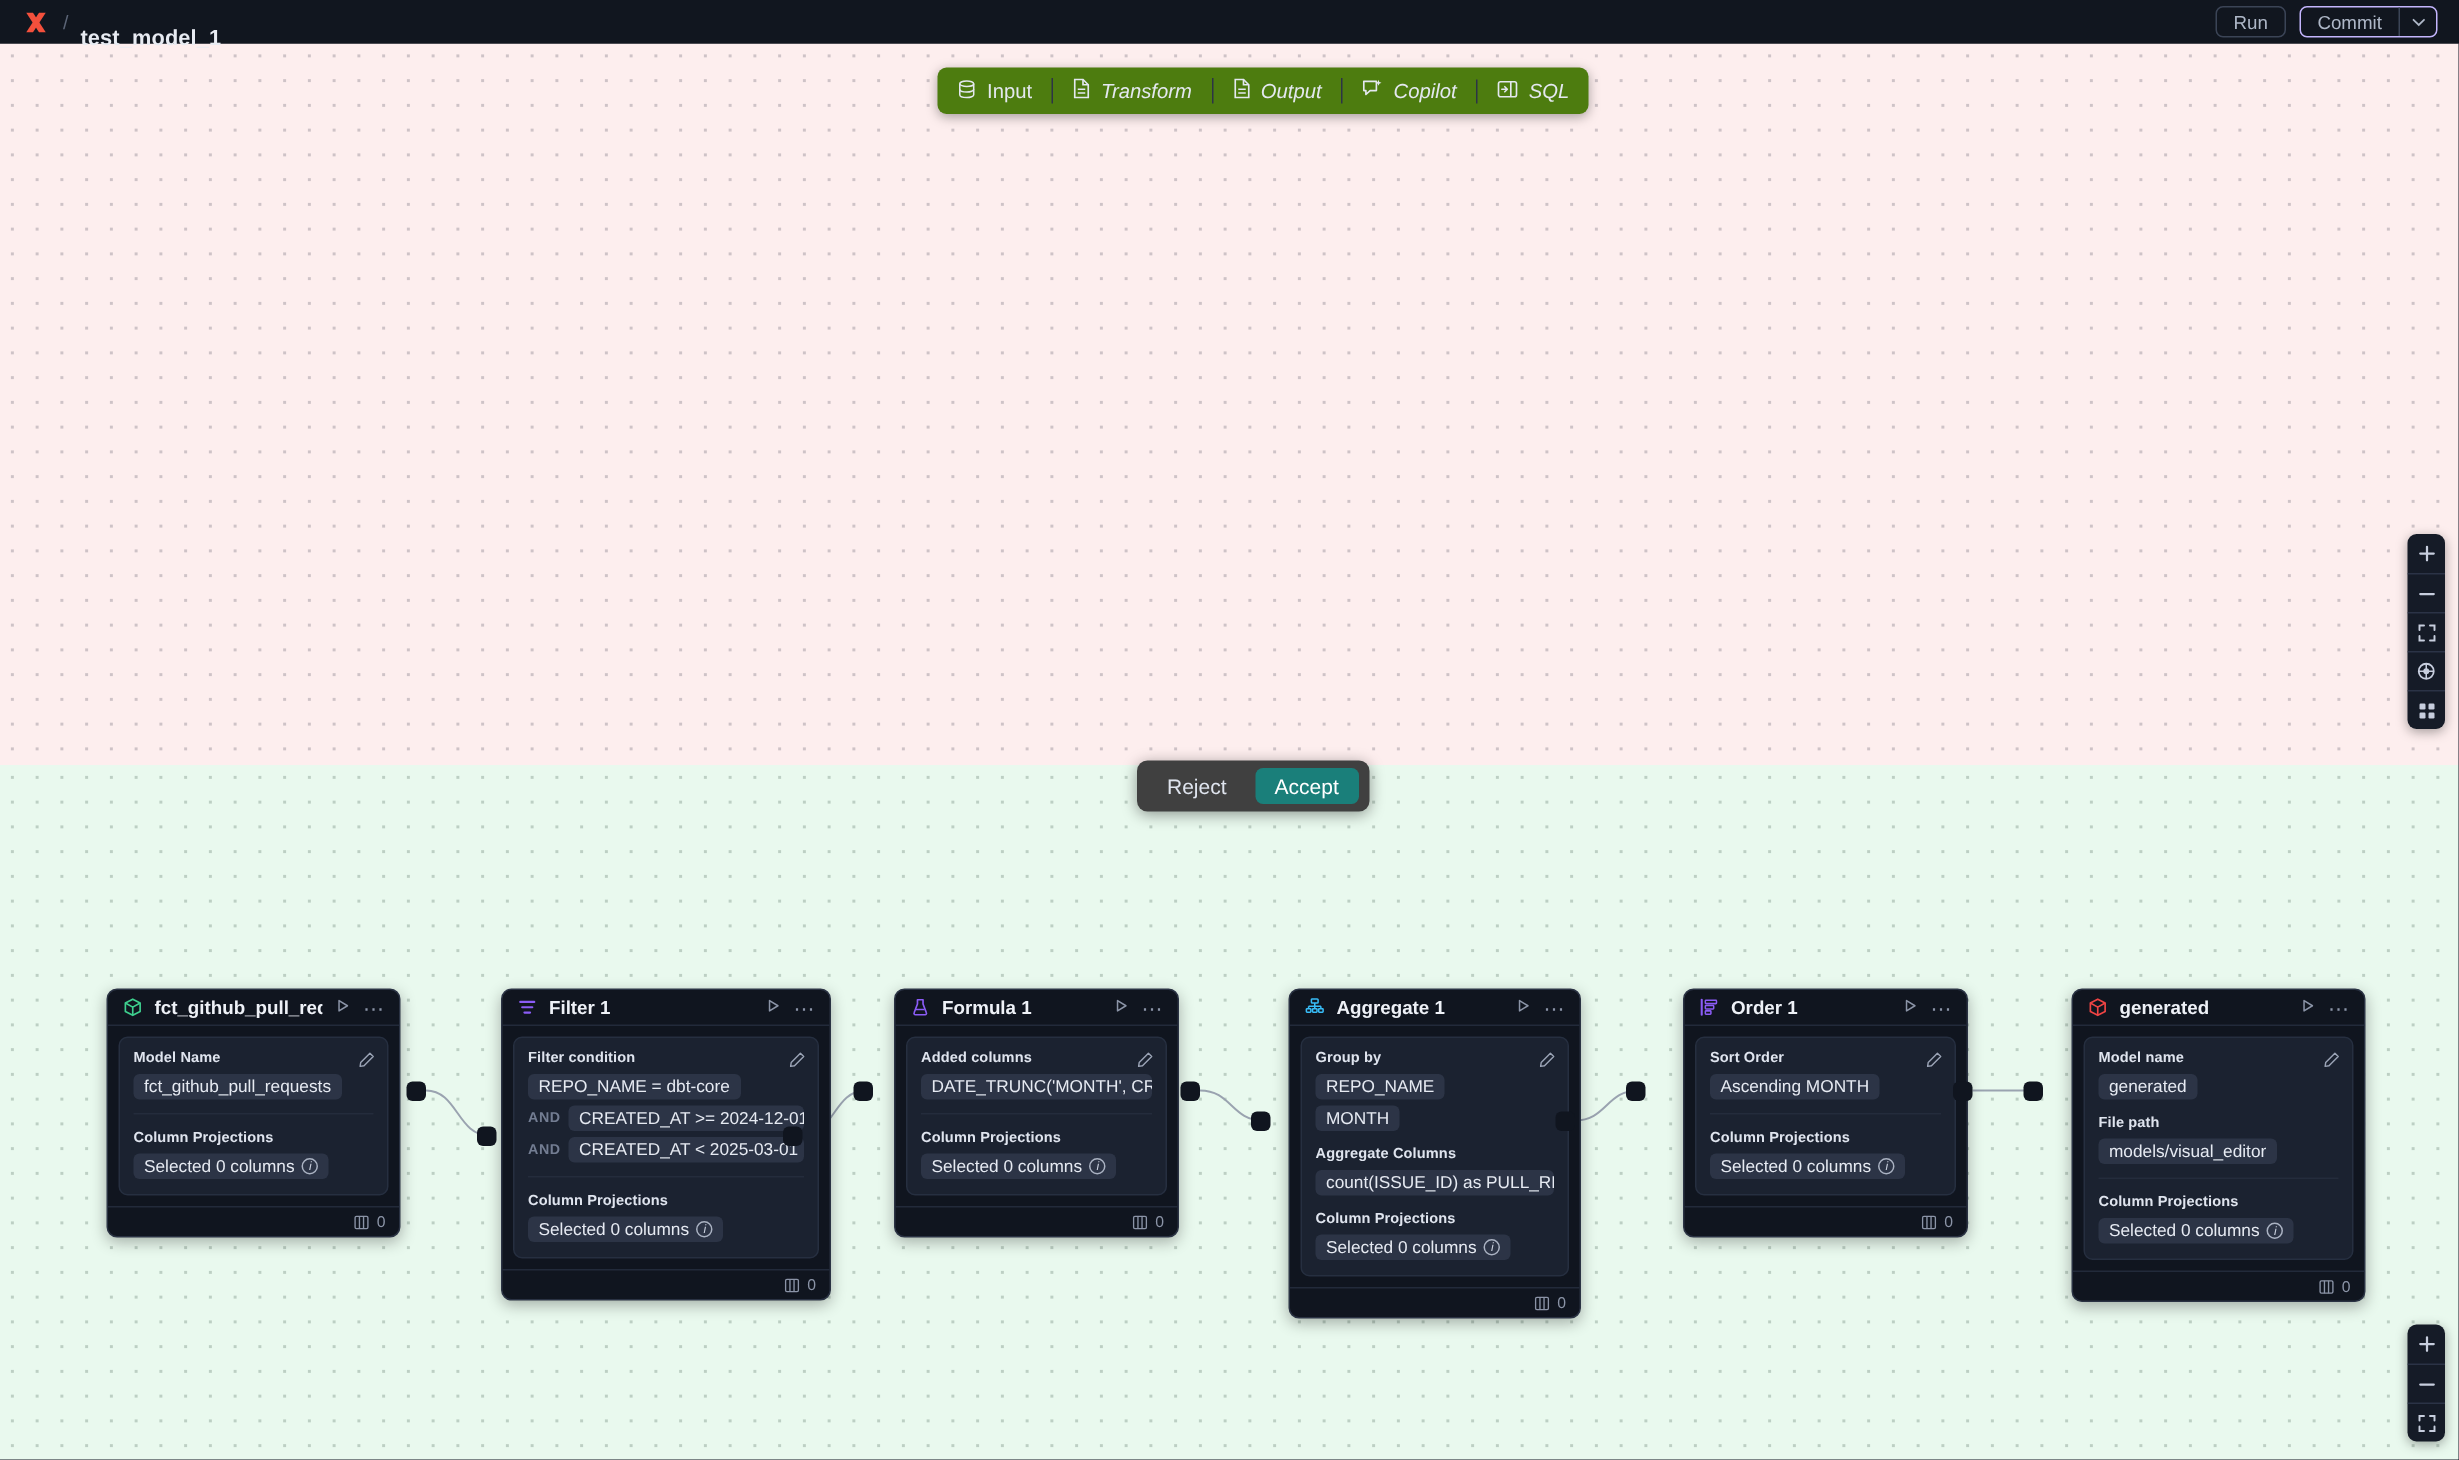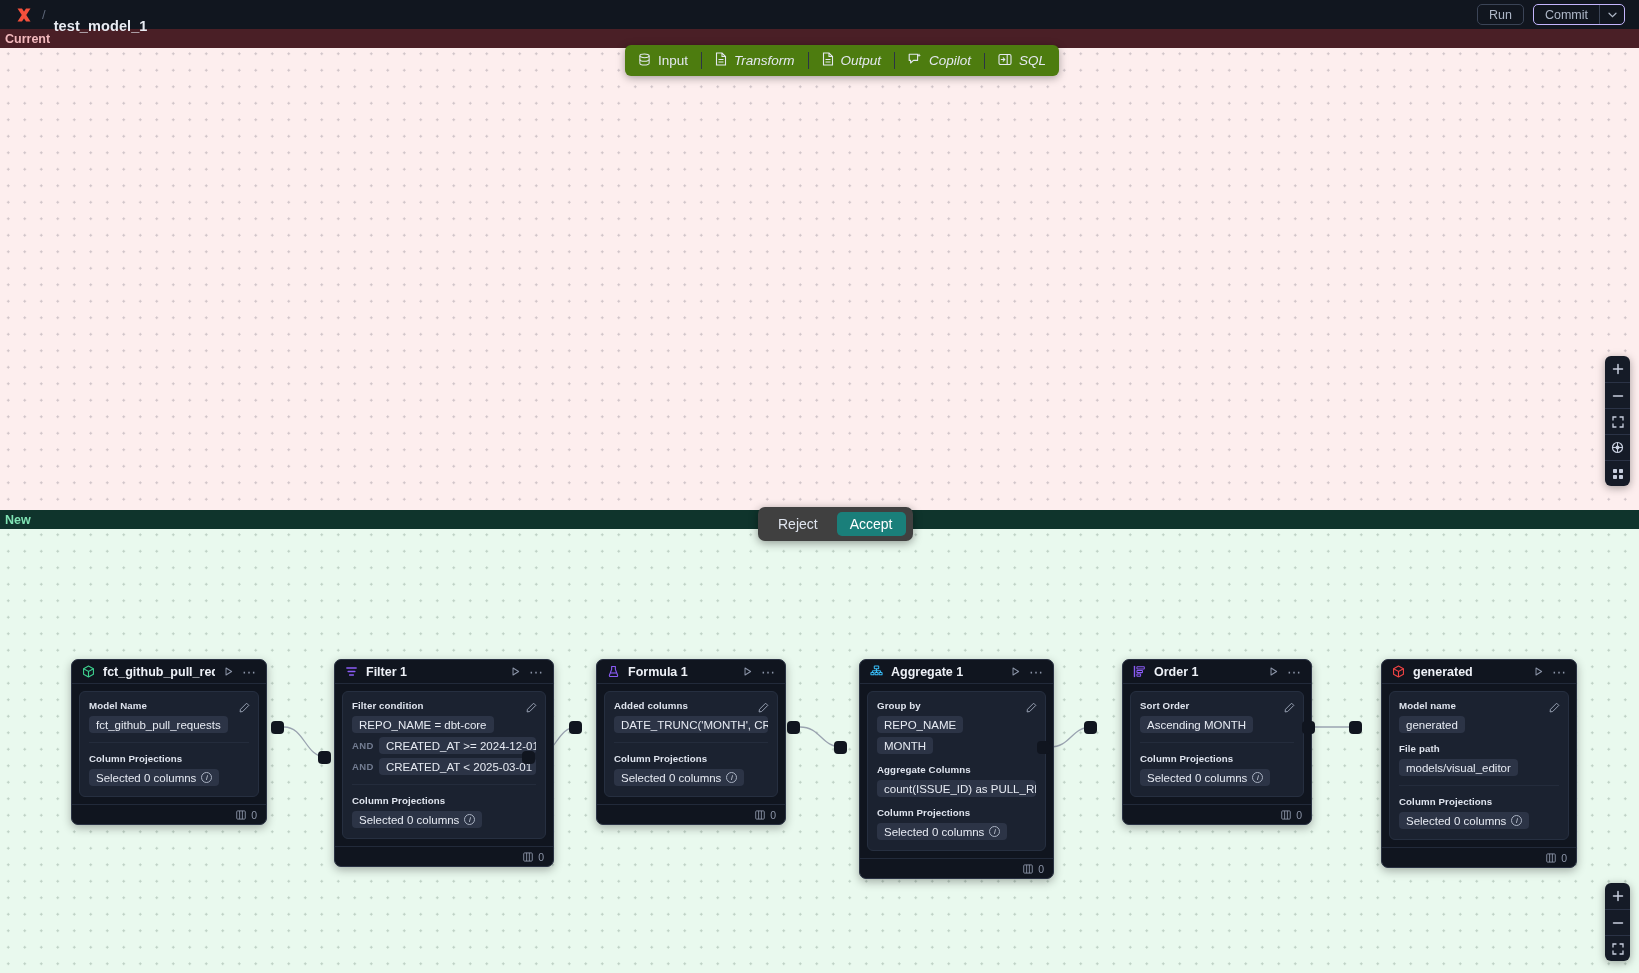--- a/index.html
+++ b/index.html
@@ -196,26 +196,24 @@
         <svg width="9" height="6" viewBox="0 0 9 6">
             <path d="M1 1.2 L4.5 4.6 L8 1.2" fill="none" stroke="#aeb7c7" stroke-width="1.2" stroke-linecap="round"></path>
           </svg>
       </span>
     </div>
   </div>
 </div>
 
 <div class="pane pane-current">
   <div class="pane-dots"></div>
-  <div class="pane-banner banner-current">Current</div>
 </div>
 
 <div class="pane pane-new">
   <div class="pane-dots"></div>
-  <div class="pane-banner banner-new">New</div>
 
   <svg class="edges" width="1639" height="463">
     <path d="M284 217 C305 217, 305 247, 326 247" fill="none" stroke="#9aa3b0" stroke-width="1.3"></path>
     <path d="M535 247 C556 247, 556 217, 577 217" fill="none" stroke="#9aa3b0" stroke-width="1.3"></path>
     <path d="M800 217 C821 217, 821 237, 842 237" fill="none" stroke="#9aa3b0" stroke-width="1.3"></path>
     <path d="M1050 237 C1071 237, 1071 217, 1092 217" fill="none" stroke="#9aa3b0" stroke-width="1.3"></path>
     <path d="M1315 217 C1336 217, 1336 217, 1357 217" fill="none" stroke="#9aa3b0" stroke-width="1.3"></path>
   </svg>
 </div>
 

